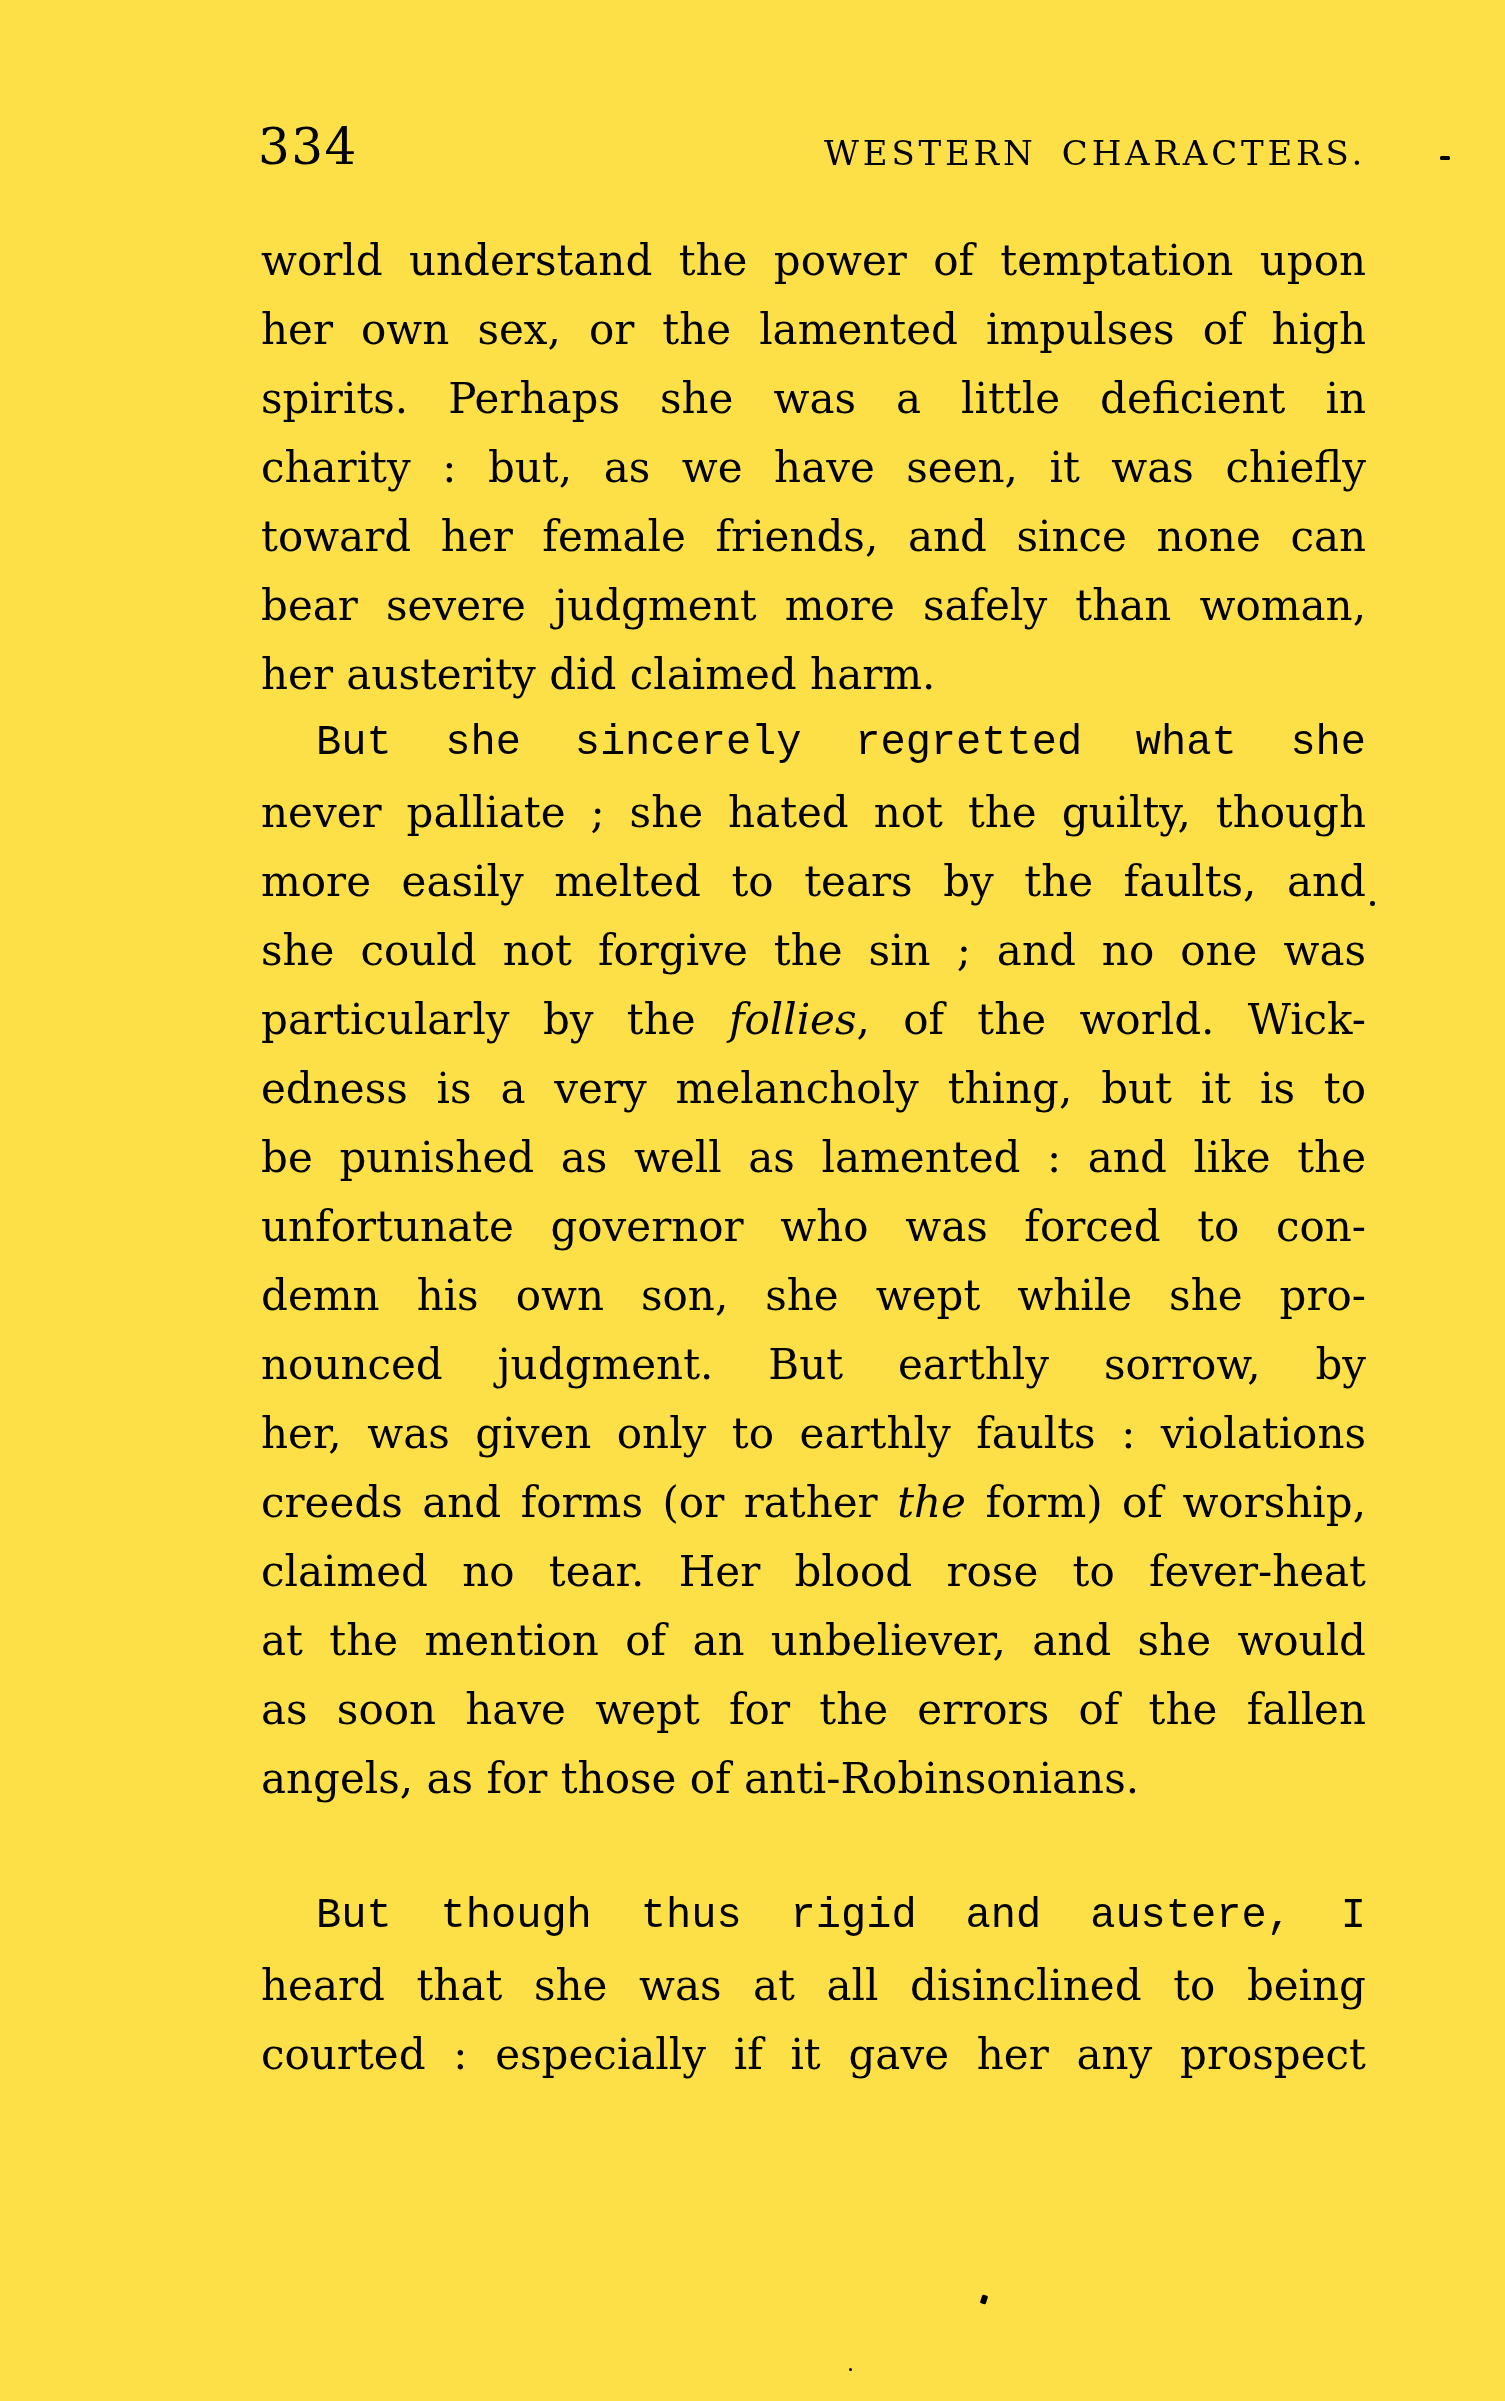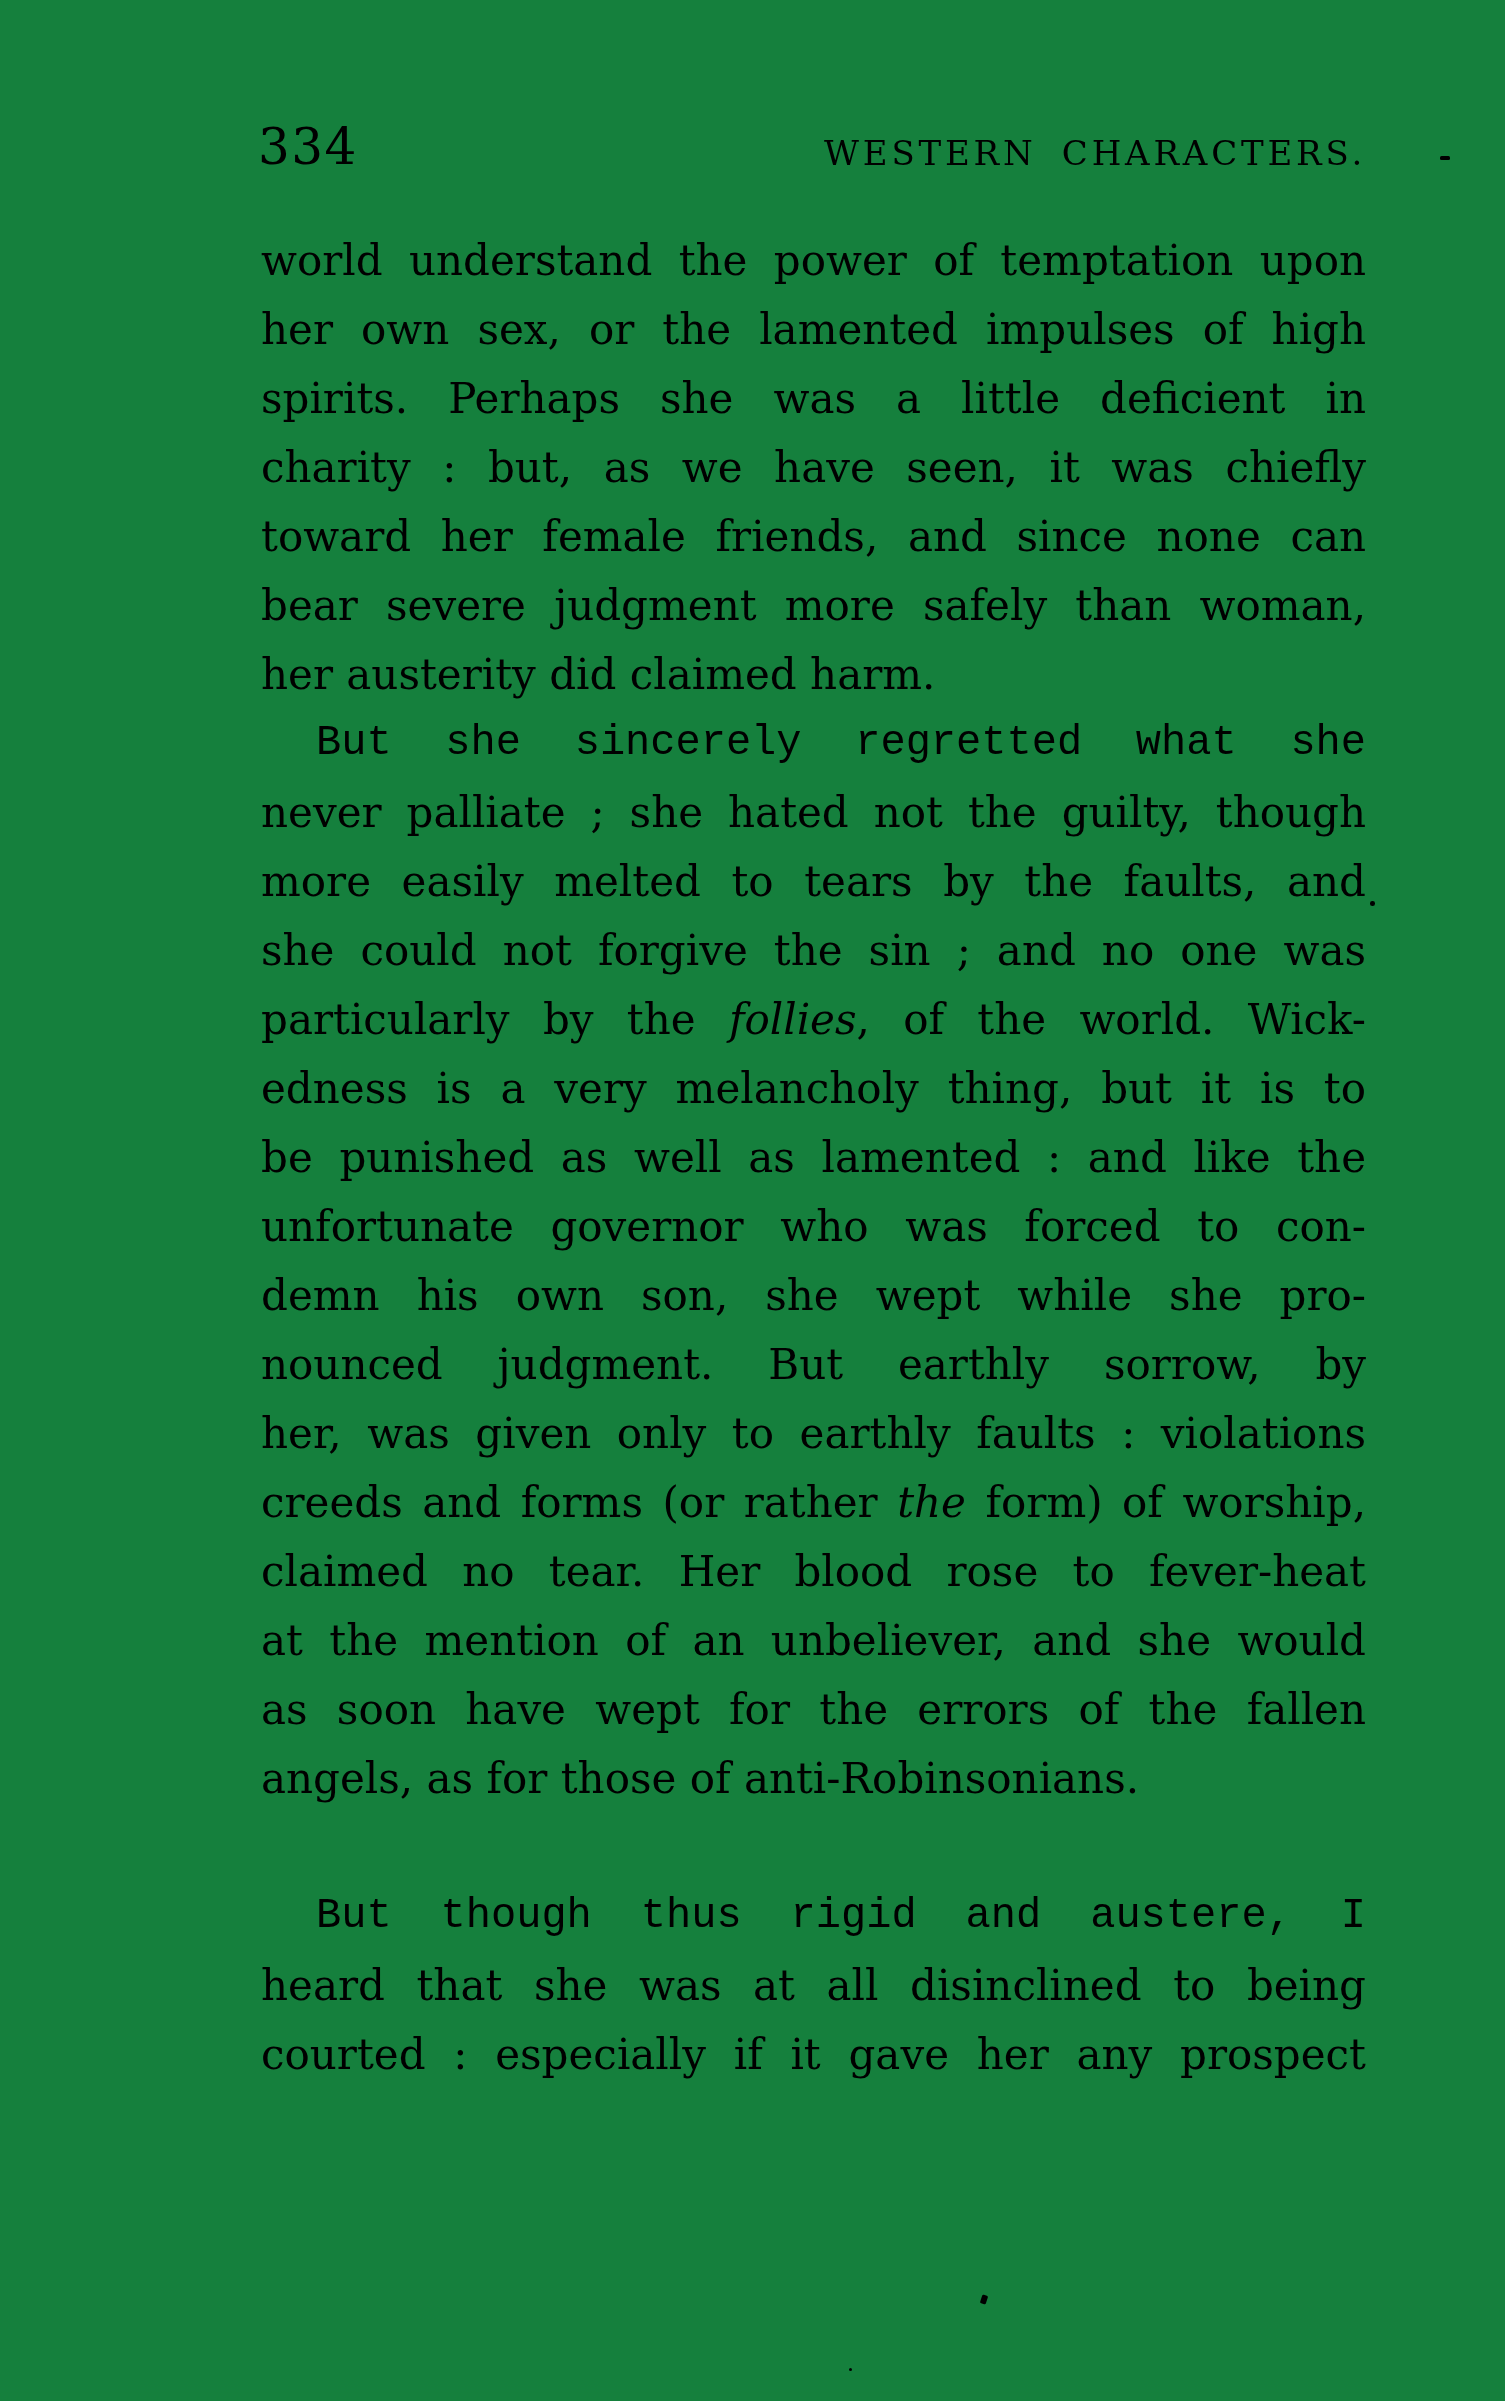--- a/index.html
+++ b/index.html
@@ -4,21 +4,21 @@
 <style>
   html, body {
     margin: 0;
     padding: 0;
     background: #ffffff;
   }
   .page {
     position: relative;
     width: 1505px;
     height: 2401px;
-    background: #15803d;
+    background: #fde047;
     overflow: hidden;
     font-family: "DejaVu Serif", "Liberation Serif", serif;
     color: #000000;
   }
 
   
   .page-number {
     position: absolute;
     left: 258px;
     top: 122px;

